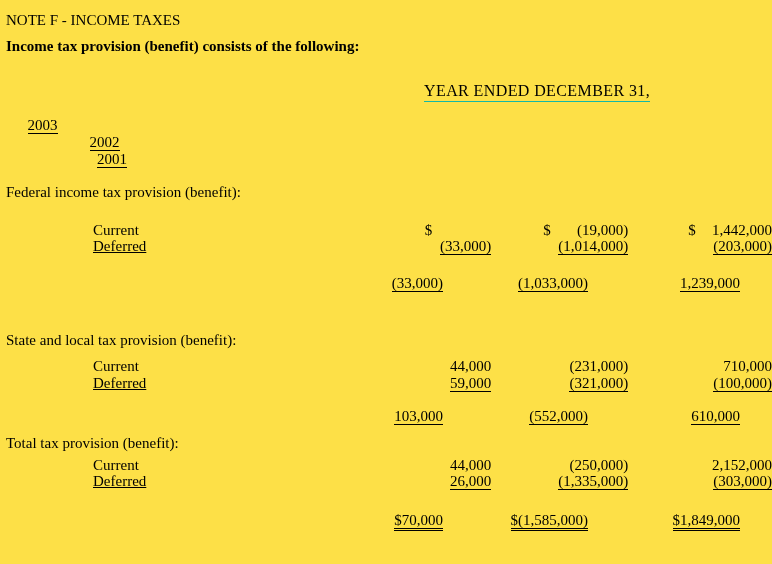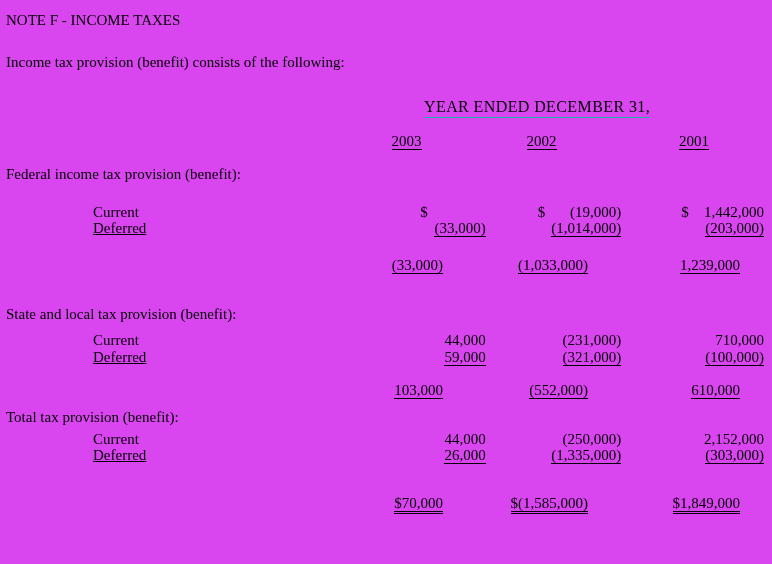--- a/index.html
+++ b/index.html
@@ -1,52 +1,52 @@
 <!DOCTYPE html>
 <html><head>
 <meta charset="utf-8">
 <title>Income Taxes Note</title>
 <style>
   html,body { margin:0; padding:0; background:#fff; }
   .page {
     position:relative;
     width:772px; height:564px;
     box-sizing:border-box;
-    padding:12px 8px 0 6px;
-    background:#d946ef;
+    padding:12px 0 0 6px;
+    background:#fde047;
     color:#000;
     font-family:"Liberation Serif", serif;
     font-size:15px;
     overflow:hidden;
   }
   .row { display:flex; line-height:16px; }
   .lbl { width:364px; }
   .ind { padding-left:87px; }
   .c1 { width:73px;  display:flex; justify-content:flex-end; }
   .c2 { width:93px;  margin-left:52px; display:flex; justify-content:flex-end; }
   .c3 { width:92px;  margin-left:60px; display:flex; justify-content:flex-end; }
   .cur { justify-content:space-between; }
   .yr { justify-content:center; }
   .u  { border-bottom:1px solid #000; }
   .uu { border-bottom:3px double #000; }
   .ul-label { text-decoration:underline; }
   .period-header-row { margin-top:27px; line-height:20px; }
   .period-header { margin-left:418px; font-size:16px; letter-spacing:.4px; border-bottom:1px solid #14b8a6; }
-  .mt-intro{ margin-top:26px; }
-  .mt-years{ margin-top:15px; }
+  .mt-intro{ margin-top:10px;font-weight:bold; }
+  .mt-years{ margin-top:15px;flex-direction:column; }
   .mt-fedlabel{ margin-top:16px;text-align:right; }
   .mt-fedcur{ margin-top:22px; }
   .mt-fedsub{ margin-top:20px; }
-  .mt-statelabel{ margin-top:32px; }
+  .mt-statelabel{ margin-top:40px; }
   .mt-statecur{ margin-top:10px; }
   .mt-statedef{ margin-top:1px; }
   .mt-statesub{ margin-top:16px; }
   .mt-totallabel{ margin-top:10px; }
   .mt-totalcur{ margin-top:6px; }
-  .mt-grand{ margin-top:31px; }
+  .mt-grand{ margin-top:22px; }
   .footer-row{ margin-top:37px; }
   .page-number{ margin-left:506px; letter-spacing:.5px; }
 </style>
 </head>
 <body>
 
 <div class="page">
 
   <div class="row">
     <span>NOTE F - INCOME TAXES</span>

